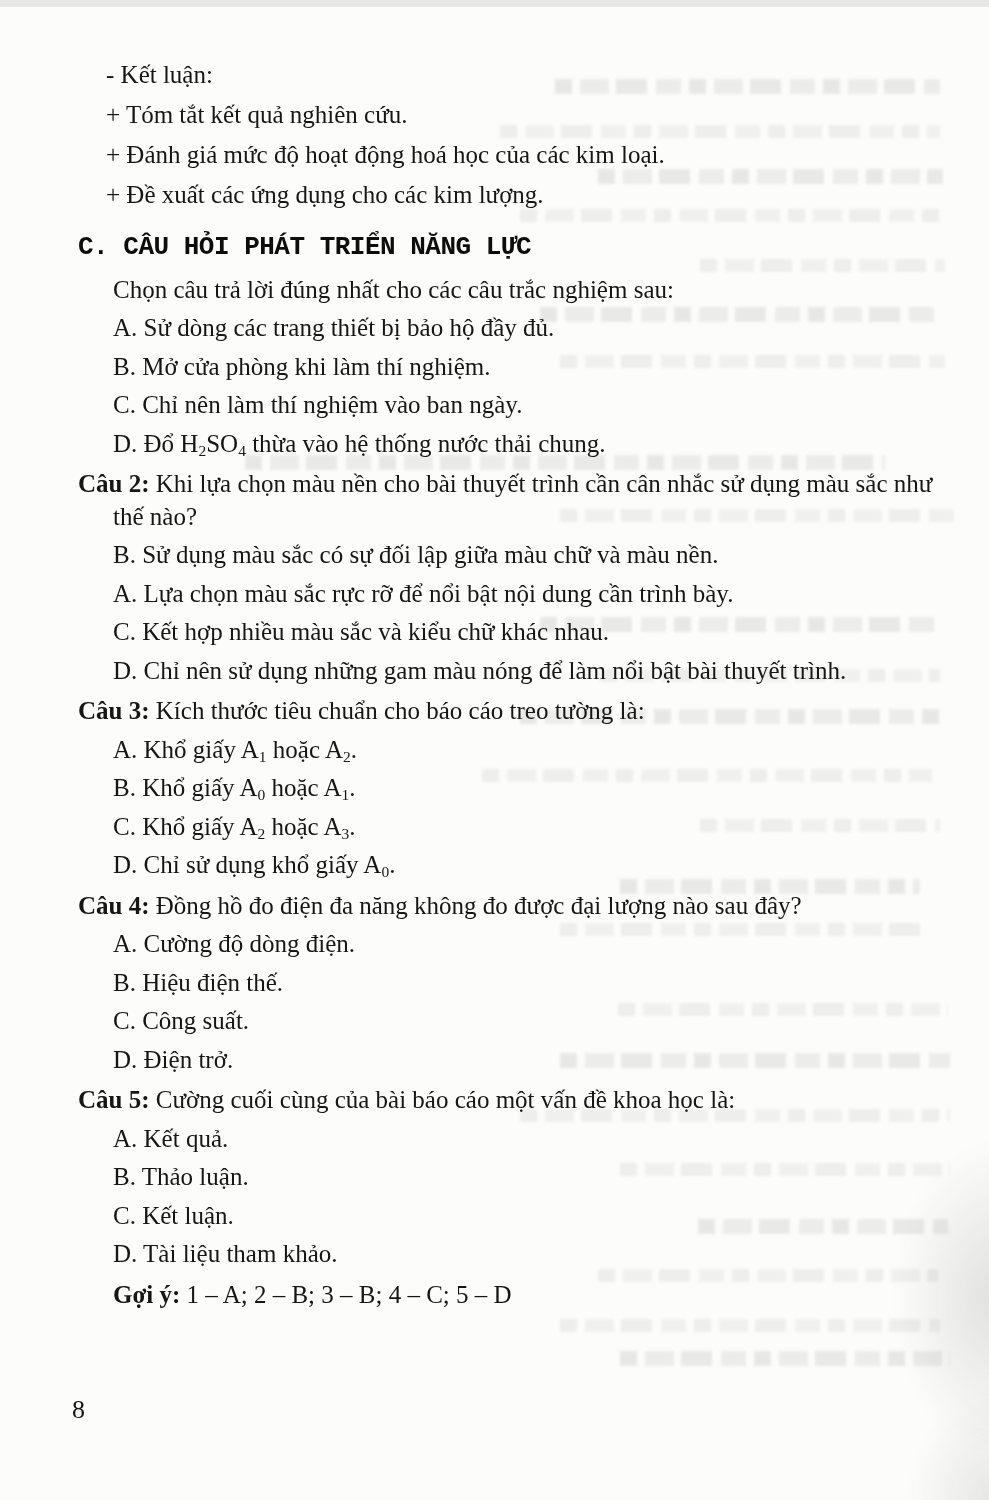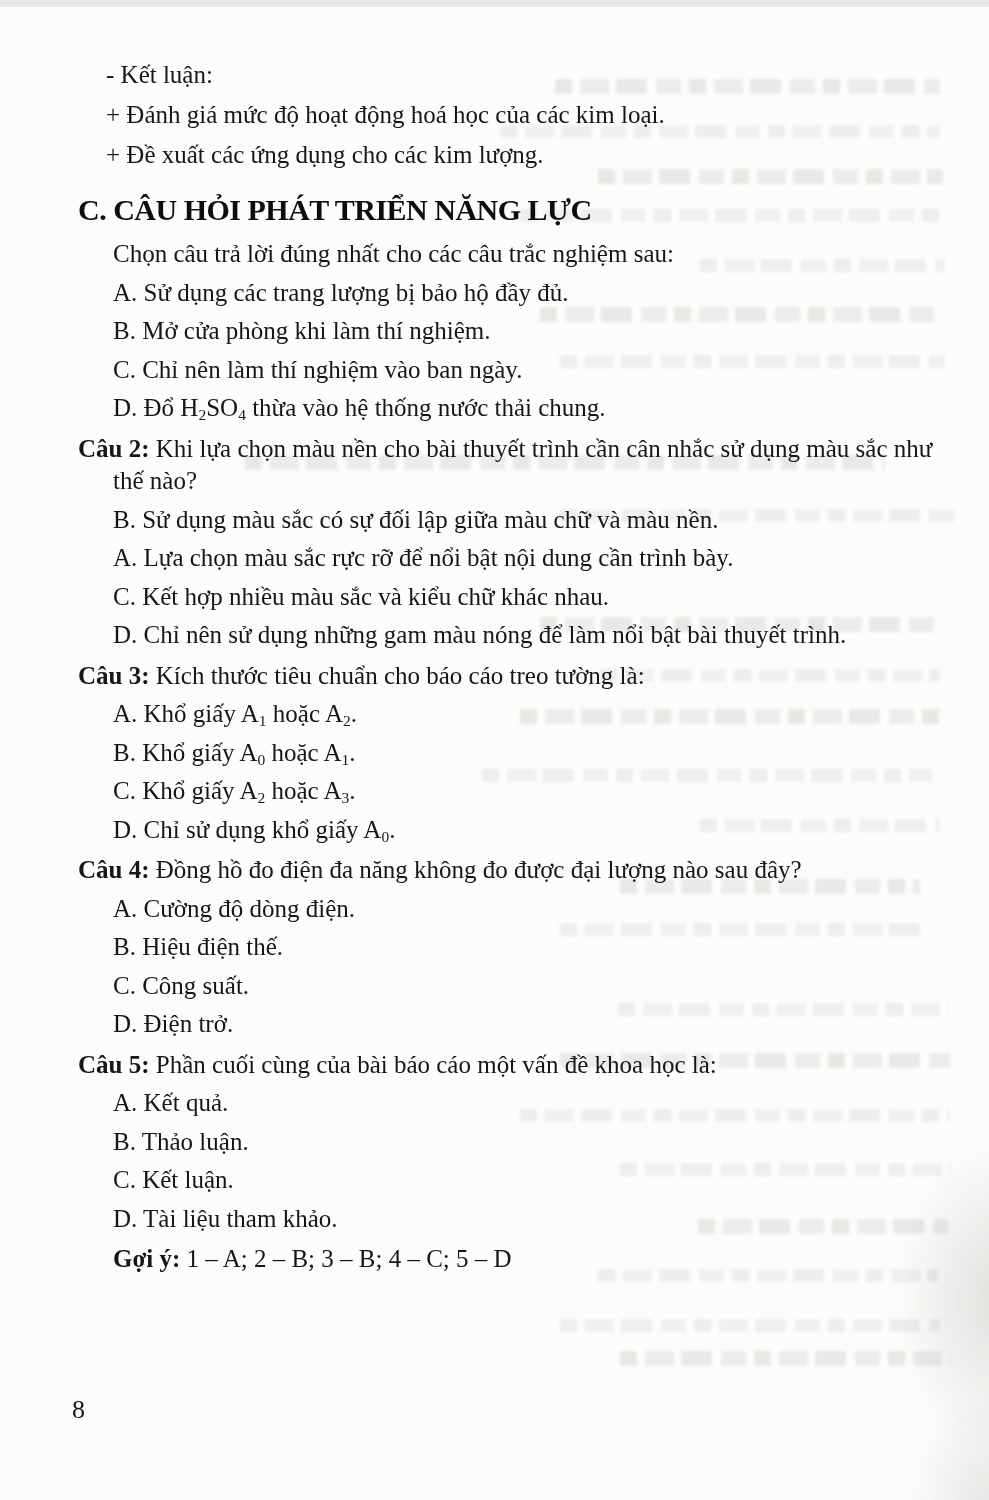--- a/index.html
+++ b/index.html
@@ -20,23 +20,23 @@
   }
   p{margin:0;}
   sub{font-size:0.62em;line-height:0;vertical-align:-0.25em;}
 
   .intro-line{
     margin:0 0 8px 28px;
     line-height:1.28;
   }
   .section-heading{
     margin:22px 0 0 0;
-    font-family:Liberation Serif, serif;
+    font-family:Liberation Mono, monospace;
     font-weight:700;
-    font-size:30px;
+    font-size:26px;
     letter-spacing:-0.5px;
     color:#0d0d0d;
     line-height:1.1;
   }
   .instruction{
     margin:12px 0 0 35px;
     font-weight:400;
     line-height:1.3;
   }
   .question-block{margin:0;}
@@ -115,28 +115,29 @@
     <i class="bleed b2" style="top:1262px;left:598px;width:340px"></i>
     <i class="bleed b2" style="top:1312px;left:560px;width:380px"></i>
     <i class="bleed" style="top:1344px;left:620px;width:330px"></i>
   </div>
   <div class="corner-curl"></div>
   <div class="corner-curl2"></div>
 
   <div class="content">
 
     <p class="intro-line">- Kết luận:</p>
+    <p class="intro-line">+ Tóm tắt kết quả nghiên cứu.</p>
     <p class="intro-line">+ Đánh giá mức độ hoạt động hoá học của các kim loại.</p>
     <p class="intro-line">+ Đề xuất các ứng dụng cho các kim lượng.</p>
 
     <h2 class="section-heading">C. CÂU HỎI PHÁT TRIỂN NĂNG LỰC</h2>
     <p class="instruction">Chọn câu trả lời đúng nhất cho các câu trắc nghiệm sau:</p>
 
     <div class="question-block">
-      <p class="option">A. Sử dụng các trang lượng bị bảo hộ đầy đủ.</p>
+      <p class="option">A. Sử dòng các trang thiết bị bảo hộ đầy đủ.</p>
       <p class="option">B. Mở cửa phòng khi làm thí nghiệm.</p>
       <p class="option">C. Chỉ nên làm thí nghiệm vào ban ngày.</p>
       <p class="option">D. Đổ H<sub>2</sub>SO<sub>4</sub> thừa vào hệ thống nước thải chung.</p>
     </div>
 
     <div class="question-block">
       <p class="question"><span class="q-label">Câu 2:</span> <span>Khi lựa chọn màu nền cho bài thuyết trình cần cân nhắc sử dụng màu sắc như thế nào?</span></p>
       <p class="option">B. Sử dụng màu sắc có sự đối lập giữa màu chữ và màu nền.</p>
       <p class="option">A. Lựa chọn màu sắc rực rỡ để nổi bật nội dung cần trình bày.</p>
       <p class="option">C. Kết hợp nhiều màu sắc và kiểu chữ khác nhau.</p>
@@ -153,21 +154,21 @@
 
     <div class="question-block">
       <p class="question"><span class="q-label">Câu 4:</span> <span>Đồng hồ đo điện đa năng không đo được đại lượng nào sau đây?</span></p>
       <p class="option">A. Cường độ dòng điện.</p>
       <p class="option">B. Hiệu điện thế.</p>
       <p class="option">C. Công suất.</p>
       <p class="option">D. Điện trở.</p>
     </div>
 
     <div class="question-block">
-      <p class="question"><span class="q-label">Câu 5:</span> <span>Phần cuối cùng của bài báo cáo một vấn đề khoa học là:</span></p>
+      <p class="question"><span class="q-label">Câu 5:</span> <span>Cường cuối cùng của bài báo cáo một vấn đề khoa học là:</span></p>
       <p class="option">A. Kết quả.</p>
       <p class="option">B. Thảo luận.</p>
       <p class="option">C. Kết luận.</p>
       <p class="option">D. Tài liệu tham khảo.</p>
     </div>
 
     <p class="answer-key"><span class="q-label">Gợi ý:</span> <span>1 – A; 2 – B; 3 – B; 4 – C; 5 – D</span></p>
 
   </div>
 

